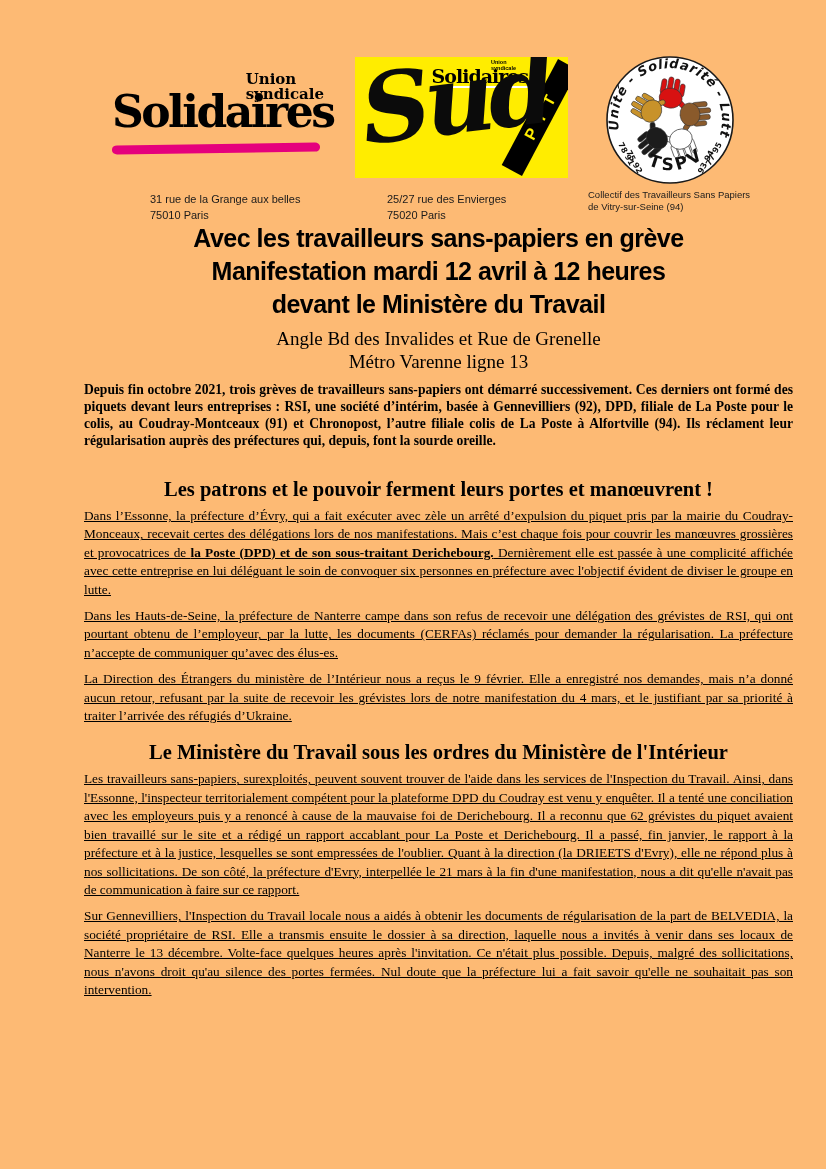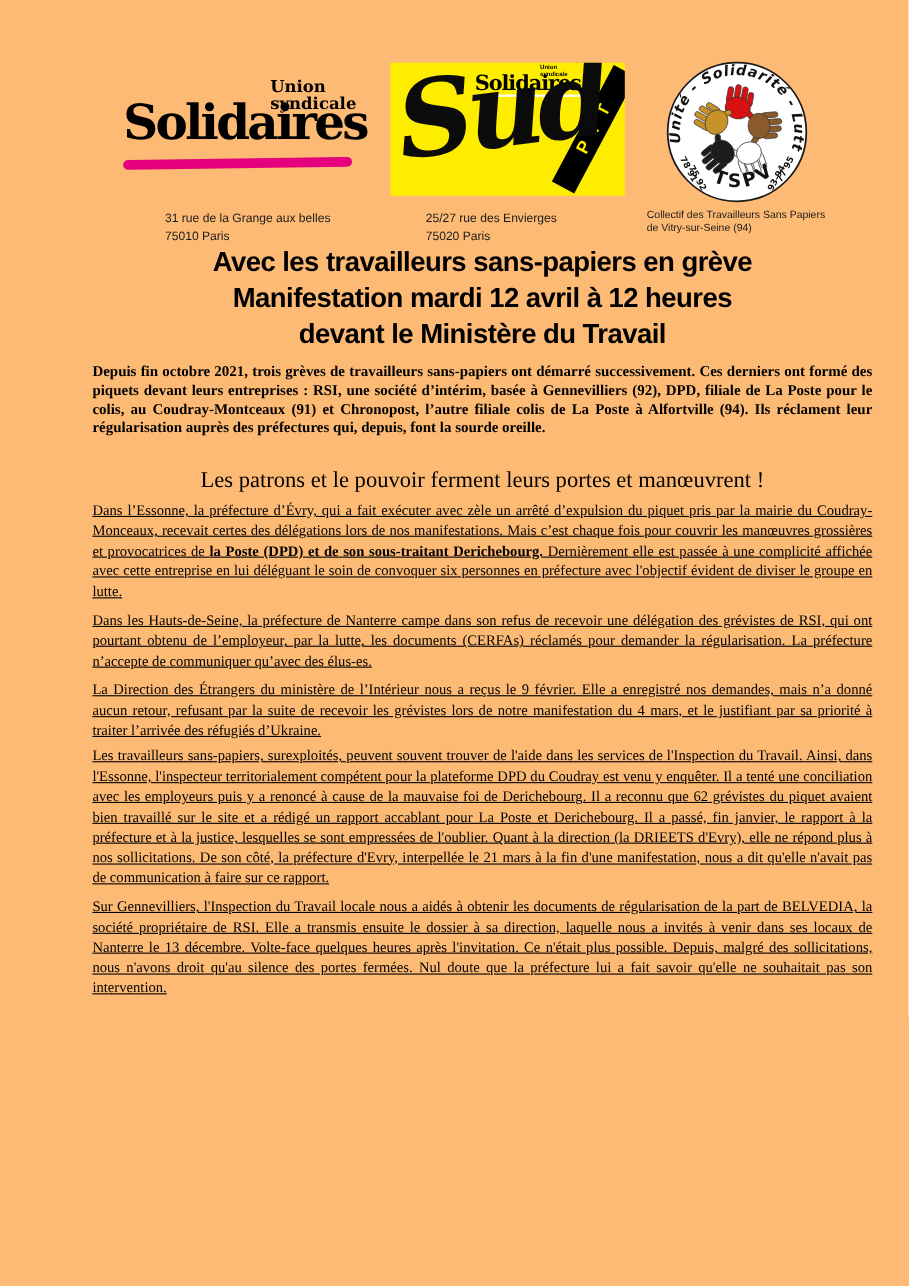--- a/index.html
+++ b/index.html
@@ -40,21 +40,21 @@
                    margin-top:-3px; color:#1a1a1a; }
 
   
   .content { position:absolute; left:59px; top:222px; width:709px;margin-left:25px; }
   .title-line { text-align:center; font-family:"Liberation Sans",sans-serif; font-weight:bold;
                 font-size:25px; line-height:33px; letter-spacing:-0.5px; }
   .location { text-align:center; font-size:19px; line-height:22.5px; }
   .location-wrap { margin-top:7px; }
   .intro { margin-top:8px; font-weight:bold; font-size:13.6px;
            line-height:17px; text-align:justify; }
-  .section-heading { text-align:center; font-weight:normal; font-size:20.5px; line-height:25px;
+  .section-heading { text-align:center; font-weight:bold; font-size:20.5px; line-height:25px;
                      margin:28px 0 0 0; }
   .section-heading.second { margin-top:15px; }
   p.body { font-size:13.3px; line-height:18.4px; text-align:justify; margin:8px 0 0 0;text-decoration:underline; }
   p.body.first { margin-top:5px; }
   p.body b { font-weight:bold; }
 </style>
 </head>
 <body>
 
 <div class="page">
@@ -124,24 +124,29 @@
         <div>de Vitry-sur-Seine (94)</div>
       </div>
     </div>
   </header>
 
   <main class="content">
     <div class="title-line">Avec les travailleurs sans-papiers en grève</div>
     <div class="title-line">Manifestation mardi 12 avril à 12 heures</div>
     <div class="title-line">devant le Ministère du Travail</div>
 
+    <div class="location-wrap">
+      <div class="location">Angle Bd des Invalides et Rue de Grenelle</div>
+      <div class="location">Métro Varenne ligne 13</div>
+    </div>
 
     <p class="intro">Depuis fin octobre 2021, trois grèves de travailleurs sans-papiers ont démarré successivement. Ces derniers ont formé des piquets devant leurs entreprises : RSI, une société d’intérim, basée à Gennevilliers (92), DPD, filiale de La Poste pour le colis, au Coudray-Montceaux (91) et Chronopost, l’autre filiale colis de La Poste à Alfortville (94). Ils réclament leur régularisation auprès des préfectures qui, depuis, font la sourde oreille.</p>
 
     <h2 class="section-heading">Les patrons et le pouvoir ferment leurs portes et manœuvrent !</h2>
     <p class="body first"><span>Dans l’Essonne, la préfecture d’Évry, qui a fait exécuter avec zèle un arrêté d’expulsion du piquet pris par la mairie du Coudray-Monceaux, recevait certes des délégations lors de nos manifestations. Mais c’est chaque fois pour couvrir les manœuvres grossières et provocatrices de </span><b>la Poste (DPD) et de son sous-traitant Derichebourg.</b><span> Dernièrement elle est passée à une complicité affichée avec cette entreprise en lui déléguant le soin de convoquer six personnes en préfecture avec l'objectif évident de diviser le groupe en lutte.</span></p>
     <p class="body">Dans les Hauts-de-Seine, la préfecture de Nanterre campe dans son refus de recevoir une délégation des grévistes de RSI, qui ont pourtant obtenu de l’employeur, par la lutte, les documents (CERFAs) réclamés pour demander la régularisation. La préfecture n’accepte de communiquer qu’avec des élus-es.</p>
     <p class="body">La Direction des Étrangers du ministère de l’Intérieur nous a reçus le 9 février. Elle a enregistré nos demandes, mais n’a donné aucun retour, refusant par la suite de recevoir les grévistes lors de notre manifestation du 4 mars, et le justifiant par sa priorité à traiter l’arrivée des réfugiés d’Ukraine.</p>
 
+    <h2 class="section-heading second">Le Ministère du Travail sous les ordres du Ministère de l'Intérieur</h2>
     <p class="body first">Les travailleurs sans-papiers, surexploités, peuvent souvent trouver de l'aide dans les services de l'Inspection du Travail. Ainsi, dans l'Essonne, l'inspecteur territorialement compétent pour la plateforme DPD du Coudray est venu y enquêter. Il a tenté une conciliation avec les employeurs puis y a renoncé à cause de la mauvaise foi de Derichebourg. Il a reconnu que 62 grévistes du piquet avaient bien travaillé sur le site et a rédigé un rapport accablant pour La Poste et Derichebourg. Il a passé, fin janvier, le rapport à la préfecture et à la justice, lesquelles se sont empressées de l'oublier. Quant à la direction (la DRIEETS d'Evry), elle ne répond plus à nos sollicitations. De son côté, la préfecture d'Evry, interpellée le 21 mars à la fin d'une manifestation, nous a dit qu'elle n'avait pas de communication à faire sur ce rapport.</p>
     <p class="body">Sur Gennevilliers, l'Inspection du Travail locale nous a aidés à obtenir les documents de régularisation de la part de BELVEDIA, la société propriétaire de RSI. Elle a transmis ensuite le dossier à sa direction, laquelle nous a invités à venir dans ses locaux de Nanterre le 13 décembre. Volte-face quelques heures après l'invitation. Ce n'était plus possible. Depuis, malgré des sollicitations, nous n'avons droit qu'au silence des portes fermées. Nul doute que la préfecture lui a fait savoir qu'elle ne souhaitait pas son intervention.</p>
   </main>
 </div>
 
 </body></html>

